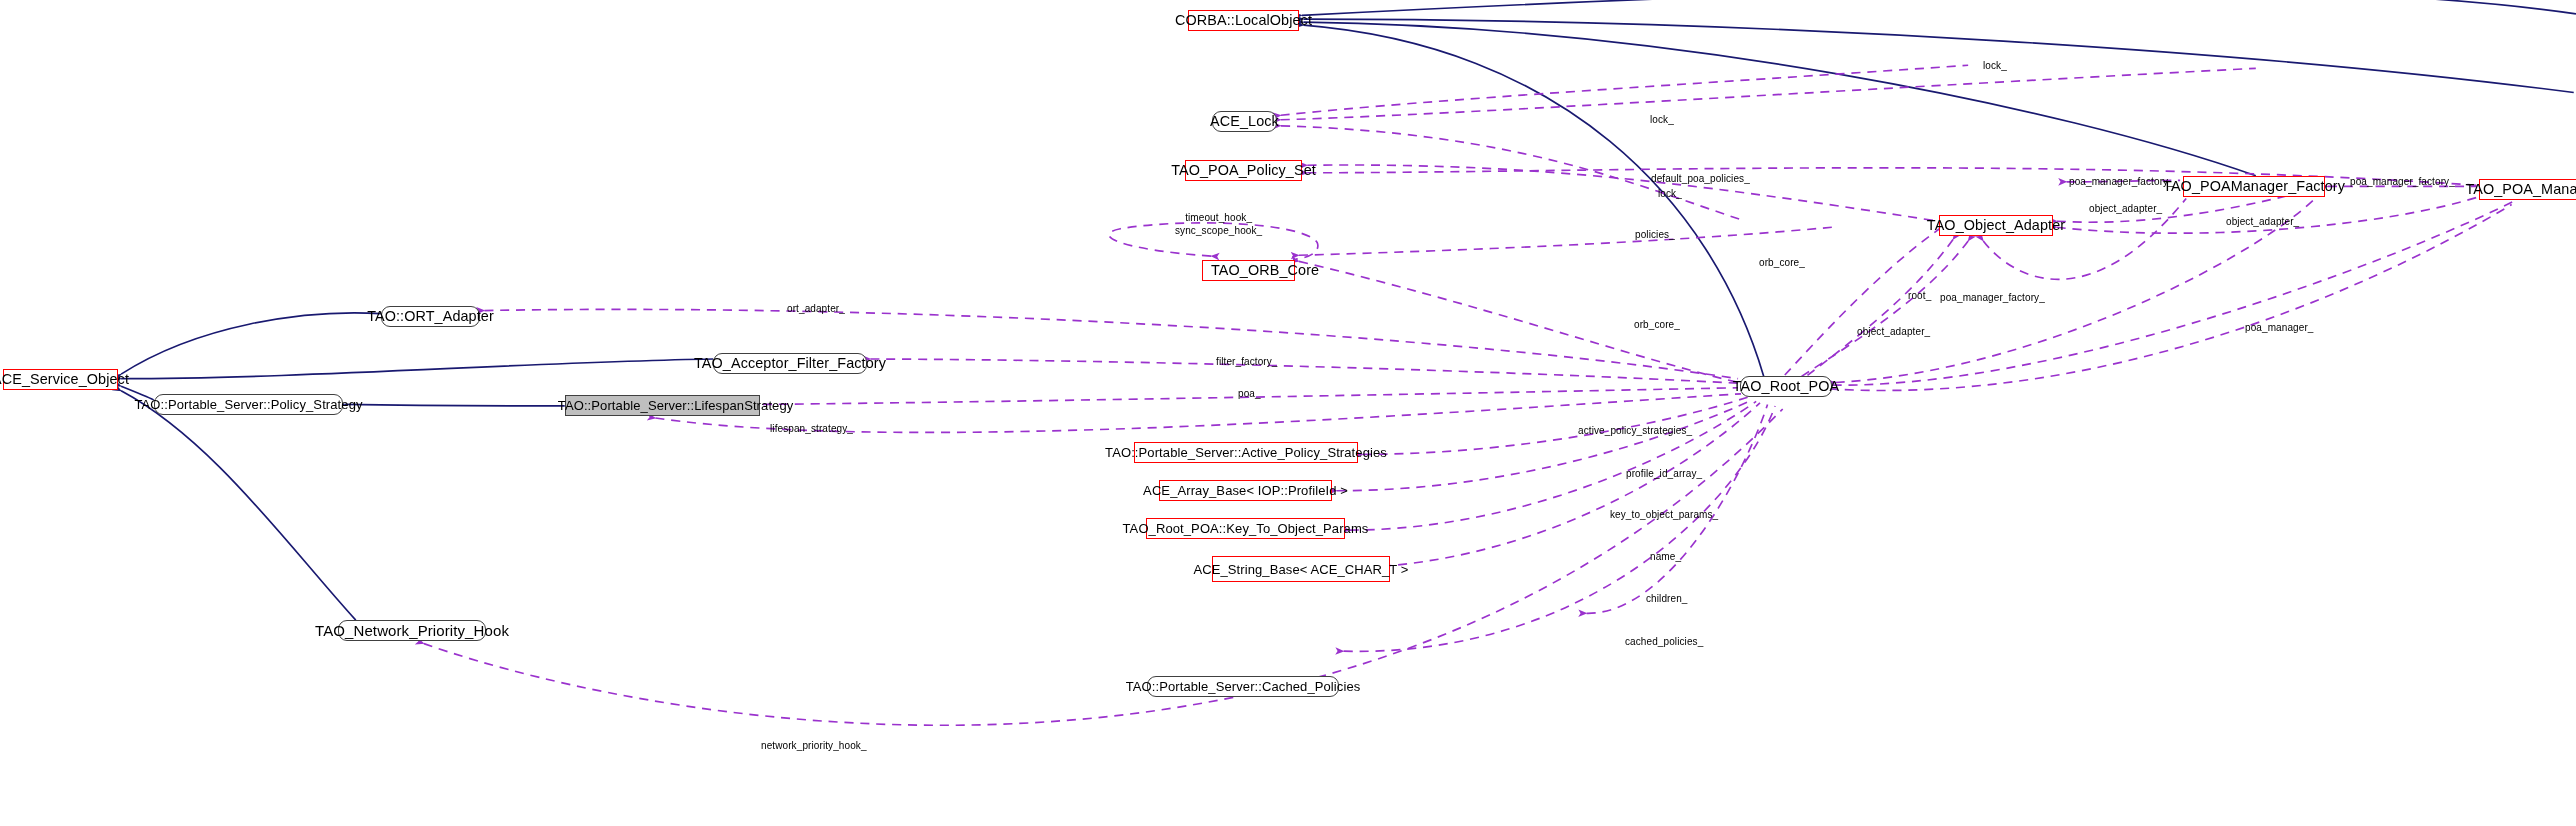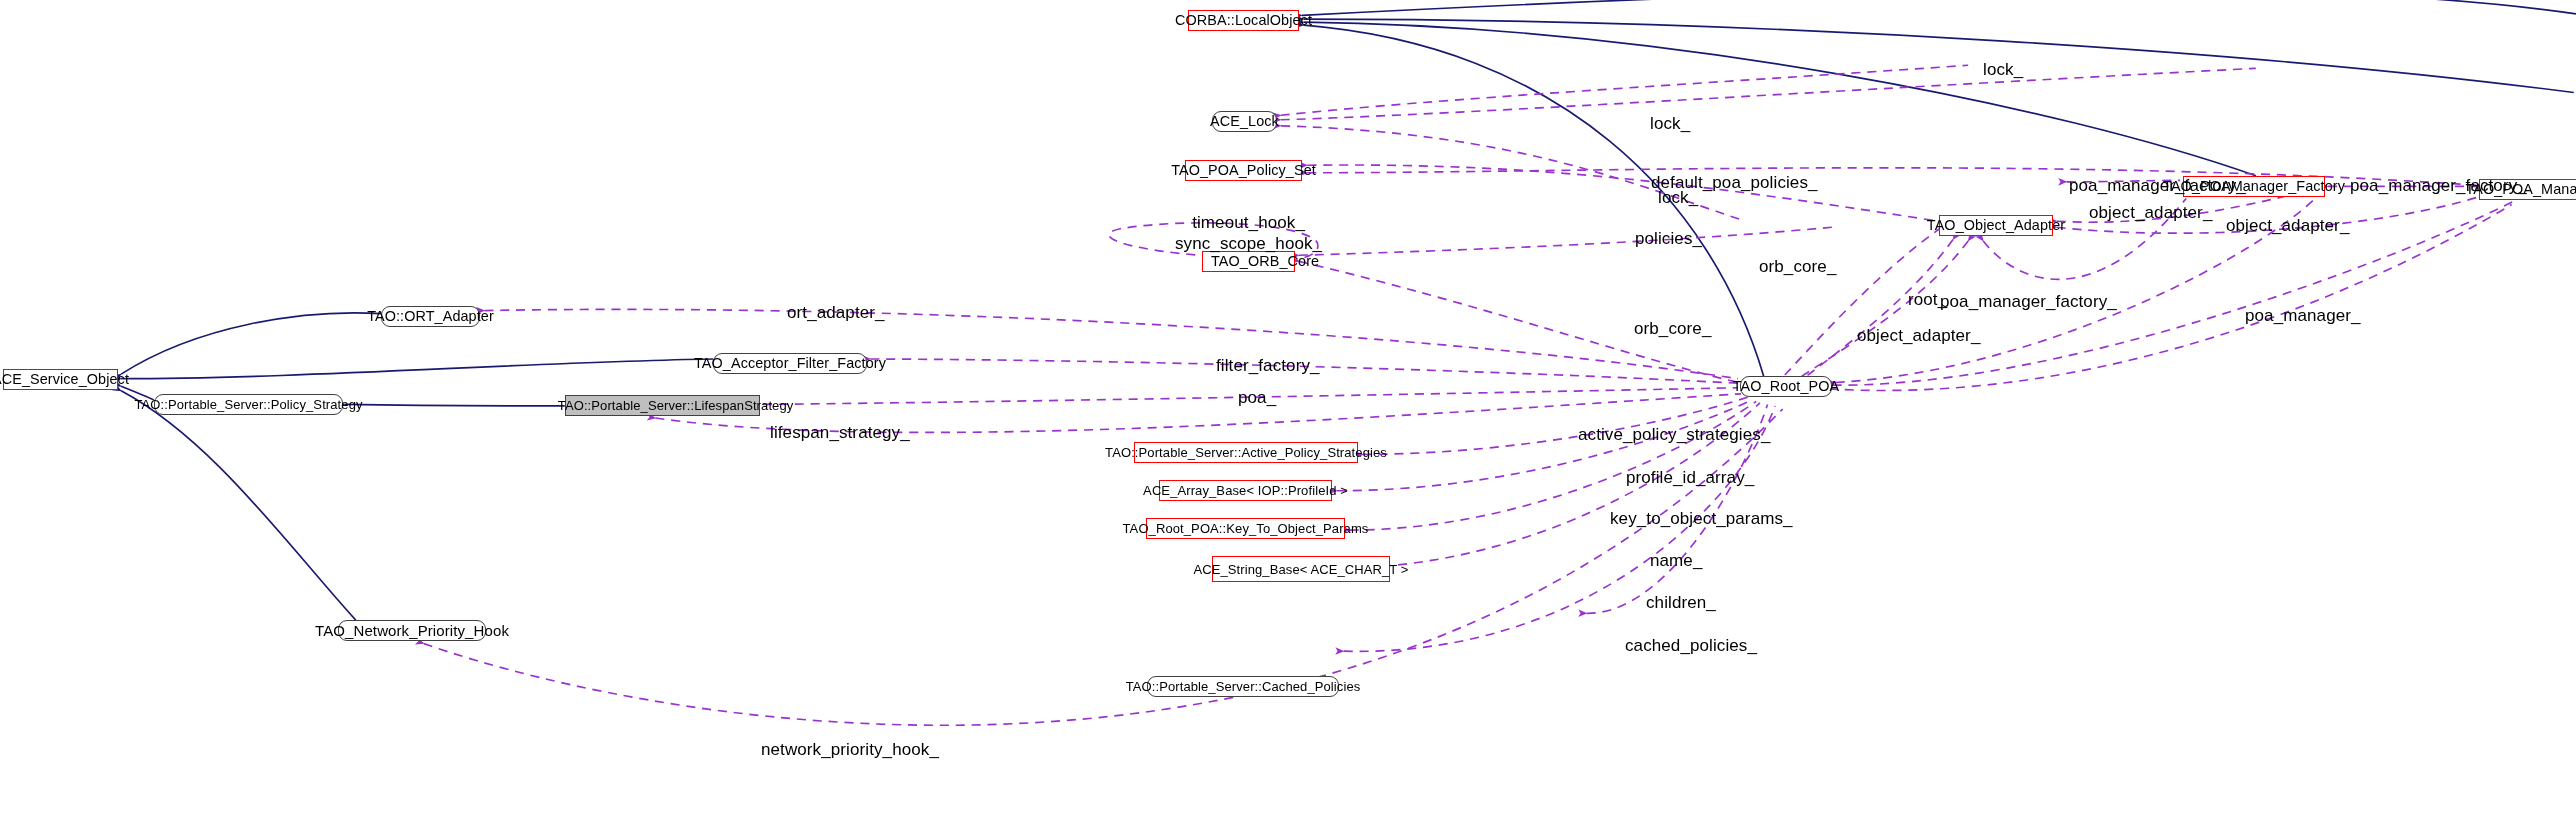--- a/index.html
+++ b/index.html
@@ -47,21 +47,21 @@
     background: #bfbfbf;
     border-color: #404040;
     padding-left: 33px;
   }
   .node.dark {
     border-color: #404040;
     border-radius: 9px;
   }
   .edge-label {
     position: absolute;
-    font-size: 17px;
+    font-size: 10px;
     line-height: 1.15;
     color: #000000;
     white-space: nowrap;
     background: transparent;
     letter-spacing: 0.1px;
   }
   .edge-label.two-line {
     text-align: center;
     line-height: 1.25;
   }
@@ -148,21 +148,21 @@
       <path d="M2400,508 C2700,520 3150,350 3320,266" marker-start="url(#use-arrow)"></path>
       <path d="M2395,512 C2750,540 3100,400 3318,270" marker-start="url(#use-arrow)"></path>
 
       <path d="M2425,505 C2700,490 3000,330 3070,250" marker-start="url(#use-arrow)"></path>
     </g>
   </svg>
 
   <div class="node red" style="left:1188px;top:9.8px;width:111px;height:21px;">CORBA::LocalObject</div>
   <div class="node dark" style="left:1212px;top:111px;width:65px;height:21px;">ACE_Lock</div>
   <div class="node red" style="left:1185px;top:160px;width:117px;height:21px;">TAO_POA_Policy_Set</div>
-  <div class="node red" style="left:1202px;top:251px;width:93px;height:21px;padding-left:40px;">TAO_ORB_Core</div>
+  <div class="node red" style="left:1202px;top:260px;width:93px;height:21px;padding-left:40px;">TAO_ORB_Core</div>
   <div class="node red" style="left:3px;top:369px;width:115px;height:21px;">ACE_Service_Object</div>
   <div class="node dark" style="left:381px;top:306px;width:99px;height:21px;">TAO::ORT_Adapter</div>
   <div class="node dark" style="left:713px;top:353px;width:154px;height:21px;">TAO_Acceptor_Filter_Factory</div>
   <div class="node dark" style="left:154px;top:394px;width:189px;height:21px;font-size:13px;">TAO::Portable_Server::Policy_Strategy</div>
   <div class="node gray" style="left:565px;top:395px;width:195px;height:21px;font-size:13px;">TAO::Portable_Server::LifespanStrategy</div>
   <div class="node dark" style="left:338px;top:620px;width:148px;height:21px;font-size:15px;">TAO_Network_Priority_Hook</div>
   <div class="node red" style="left:1134px;top:442px;width:224px;height:21px;font-size:13px;">TAO::Portable_Server::Active_Policy_Strategies</div>
   <div class="node red" style="left:1159px;top:480px;width:173px;height:21px;font-size:13px;">ACE_Array_Base&lt; IOP::ProfileId &gt;</div>
   <div class="node red" style="left:1146px;top:518px;width:199px;height:21px;font-size:13px;">TAO_Root_POA::Key_To_Object_Params</div>
   <div class="node red" style="left:1212px;top:556px;width:178px;height:26px;font-size:13px;">ACE_String_Base&lt; ACE_CHAR_T &gt;</div>
@@ -183,21 +183,21 @@
     <div>timeout_hook_</div>
     <div>sync_scope_hook_</div>
   </div>
   <div class="edge-label" style="left:787px;top:303px;">ort_adapter_</div>
   <div class="edge-label" style="left:1216px;top:356px;">filter_factory_</div>
   <div class="edge-label" style="left:1238px;top:388px;">poa_</div>
   <div class="edge-label" style="left:770px;top:423px;">lifespan_strategy_</div>
   <div class="edge-label" style="left:1908px;top:290px;">root_</div>
   <div class="edge-label" style="left:1857px;top:326px;">object_adapter_</div>
   <div class="edge-label" style="left:1940px;top:292px;">poa_manager_factory_</div>
-  <div class="edge-label" style="left:2197px;top:306px;padding-left:48px;">poa_manager_</div>
+  <div class="edge-label" style="left:2197px;top:322px;padding-left:48px;">poa_manager_</div>
   <div class="edge-label" style="left:2069px;top:176px;">poa_manager_factory_</div>
   <div class="edge-label" style="left:2089px;top:203px;">object_adapter_</div>
   <div class="edge-label" style="left:2226px;top:216px;">object_adapter_</div>
   <div class="edge-label" style="left:2350px;top:176px;">poa_manager_factory_</div>
   <div class="edge-label" style="left:1578px;top:425px;">active_policy_strategies_</div>
   <div class="edge-label" style="left:1626px;top:468px;">profile_id_array_</div>
   <div class="edge-label" style="left:1610px;top:509px;">key_to_object_params_</div>
   <div class="edge-label" style="left:1650px;top:551px;">name_</div>
   <div class="edge-label" style="left:1646px;top:593px;">children_</div>
   <div class="edge-label" style="left:1625px;top:636px;">cached_policies_</div>

